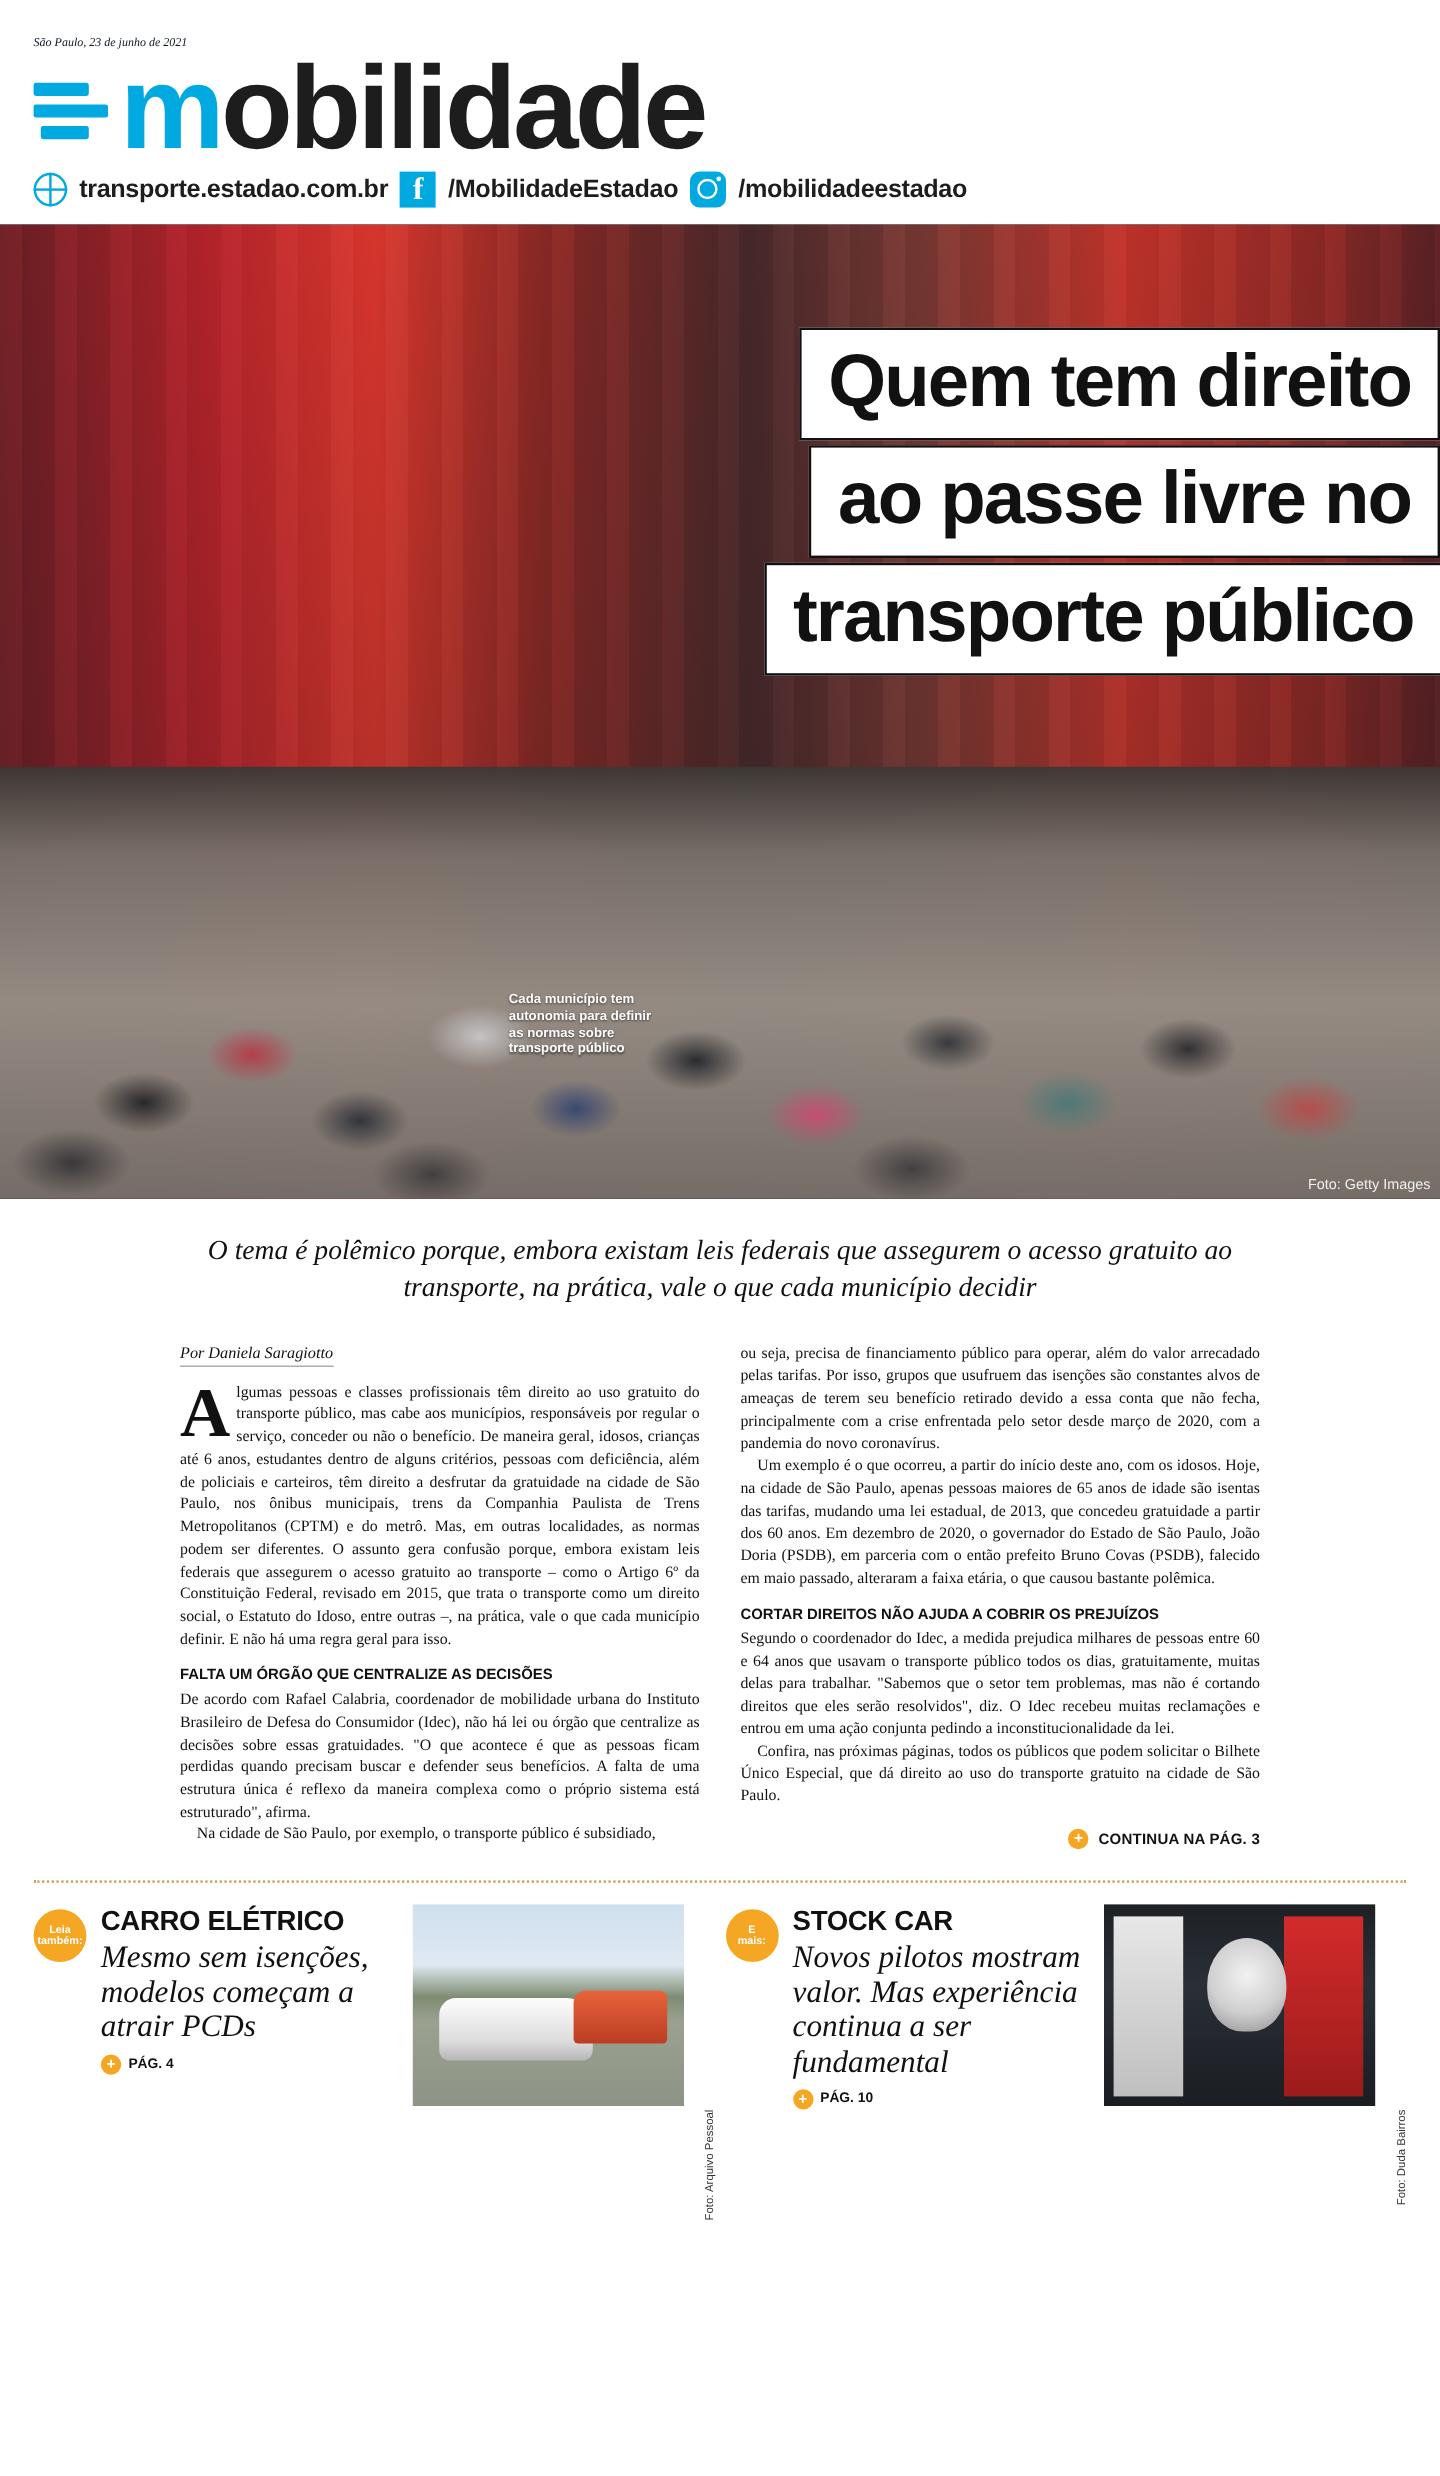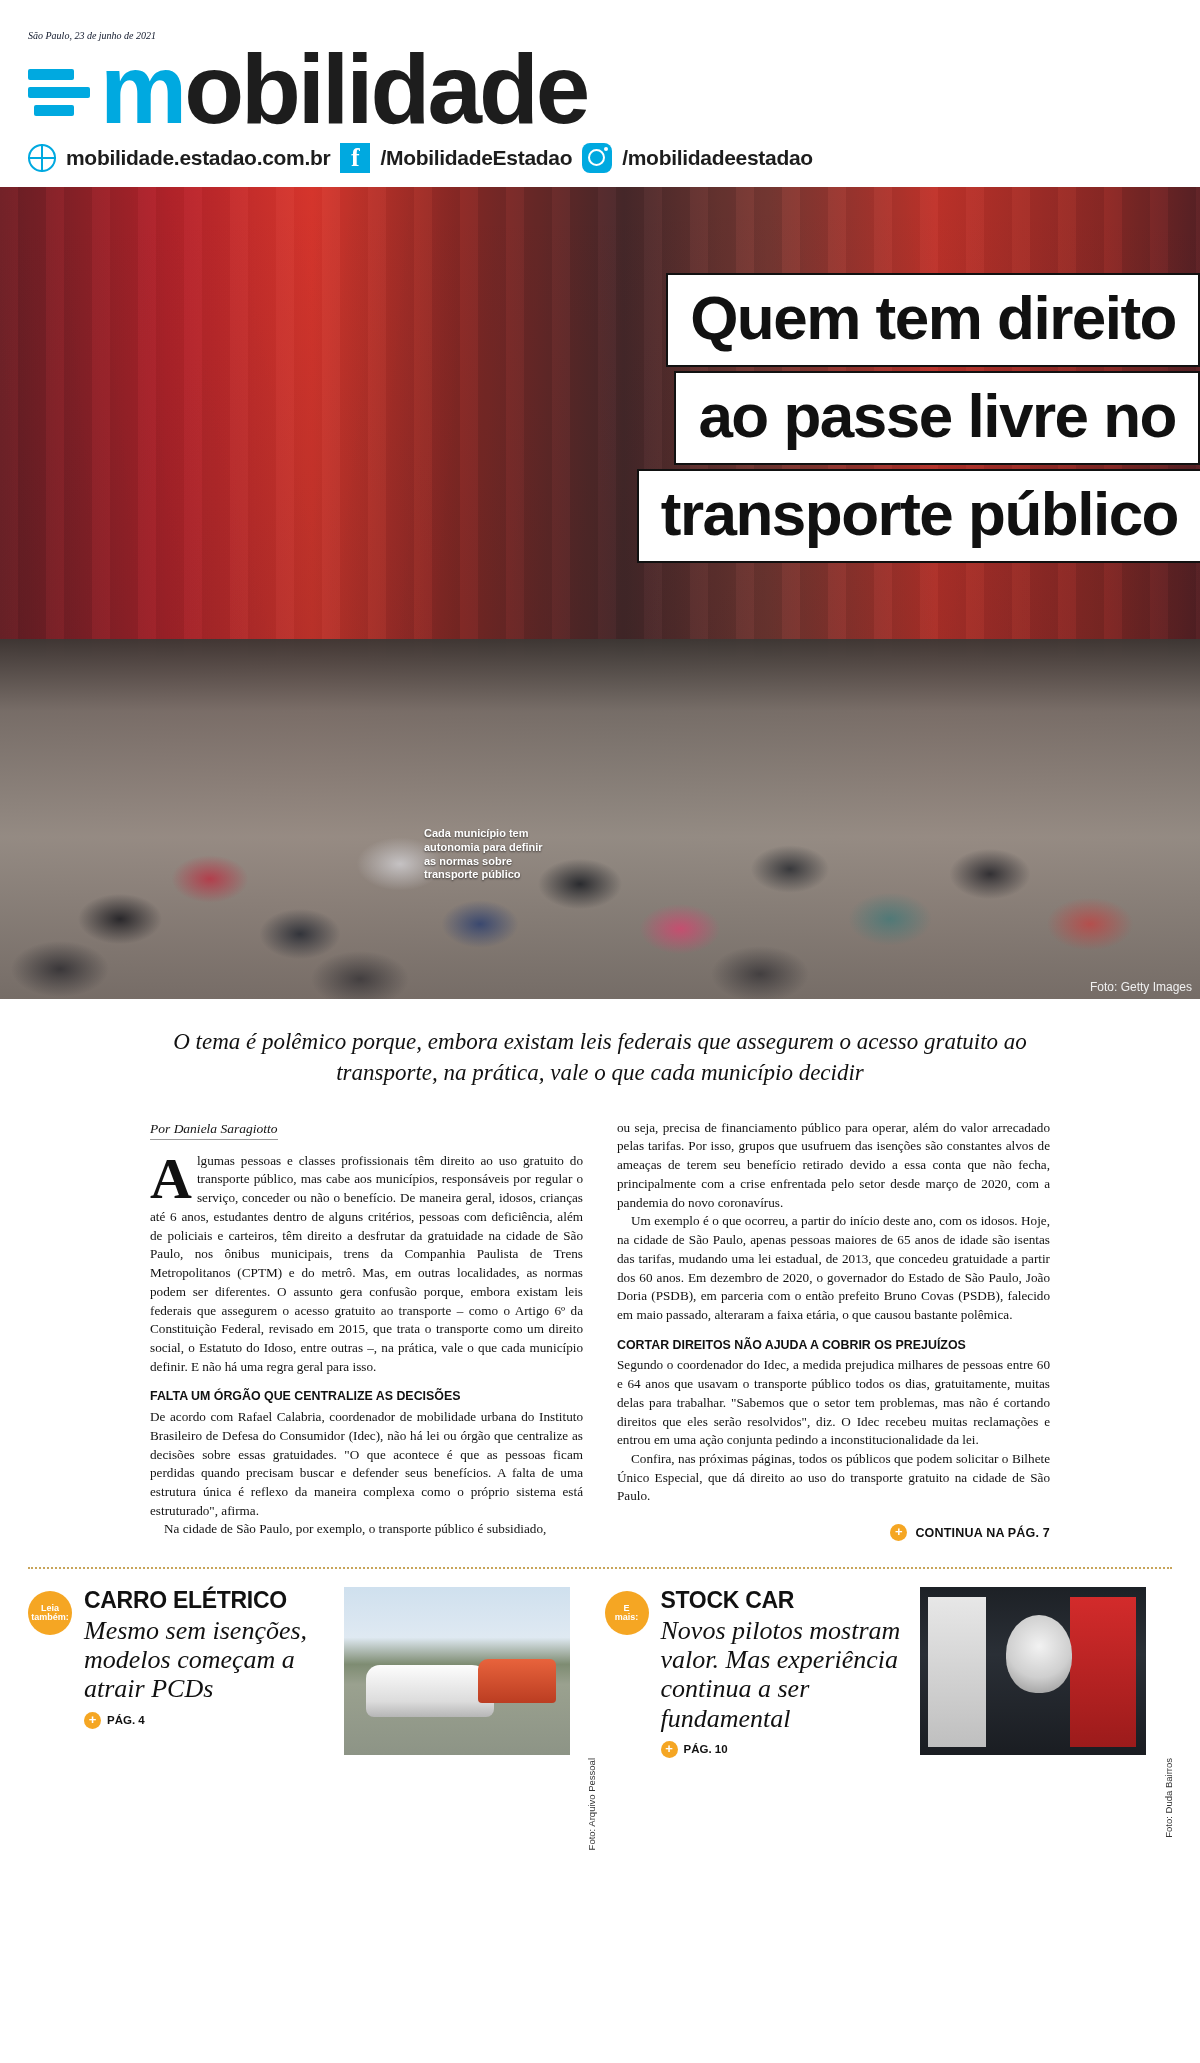--- a/index.html
+++ b/index.html
@@ -369,21 +369,21 @@
         <span class="bar b2"></span>
         <span class="bar b3"></span>
       </div>
       <div class="logo-word">
         <span class="m">m</span><span class="rest">obilidade</span>
       </div>
     </div>
 
     <div class="social-row">
       <span class="ico ico-globe"></span>
-      <span class="site">mobilidade.estadao.com.br</span>
+      <span class="site">transporte.estadao.com.br</span>
       <span class="ico ico-fb">f</span>
       <span class="handle">/MobilidadeEstadao</span>
       <span class="ico ico-ig"></span>
       <span class="handle">/mobilidadeestadao</span>
     </div>
   </div>
 
 </div>
 
 <div class="hero">
@@ -422,21 +422,21 @@
   <div class="col">
     <div class="body-text">
       <p class="first">ou seja, precisa de financiamento público para operar, além do valor arrecadado pelas tarifas. Por isso, grupos que usufruem das isenções são constantes alvos de ameaças de terem seu benefício retirado devido a essa conta que não fecha, principalmente com a crise enfrentada pelo setor desde março de 2020, com a pandemia do novo coronavírus.</p>
       <p>Um exemplo é o que ocorreu, a partir do início deste ano, com os idosos. Hoje, na cidade de São Paulo, apenas pessoas maiores de 65 anos de idade são isentas das tarifas, mudando uma lei estadual, de 2013, que concedeu gratuidade a partir dos 60 anos. Em dezembro de 2020, o governador do Estado de São Paulo, João Doria (PSDB), em parceria com o então prefeito Bruno Covas (PSDB), falecido em maio passado, alteraram a faixa etária, o que causou bastante polêmica.</p>
       <div class="subhead">CORTAR DIREITOS NÃO AJUDA A COBRIR OS PREJUÍZOS</div>
       <p class="first">Segundo o coordenador do Idec, a medida prejudica milhares de pessoas entre 60 e 64 anos que usavam o transporte público todos os dias, gratuitamente, muitas delas para trabalhar. "Sabemos que o setor tem problemas, mas não é cortando direitos que eles serão resolvidos", diz. O Idec recebeu muitas reclamações e entrou em uma ação conjunta pedindo a inconstitucionalidade da lei.</p>
       <p>Confira, nas próximas páginas, todos os públicos que podem solicitar o Bilhete Único Especial, que dá direito ao uso do transporte gratuito na cidade de São Paulo.</p>
     </div>
     <div class="continua">
       <span class="plus-badge">+</span>
-      <span>CONTINUA NA PÁG. 7</span>
+      <span>CONTINUA NA PÁG. 3</span>
     </div>
   </div>
 </div>
 
 <div class="dotted"></div>
 
 <div class="teasers">
 
   <div class="teaser">
     <div class="teaser-tag" style="white-space: pre-line;">Leia

